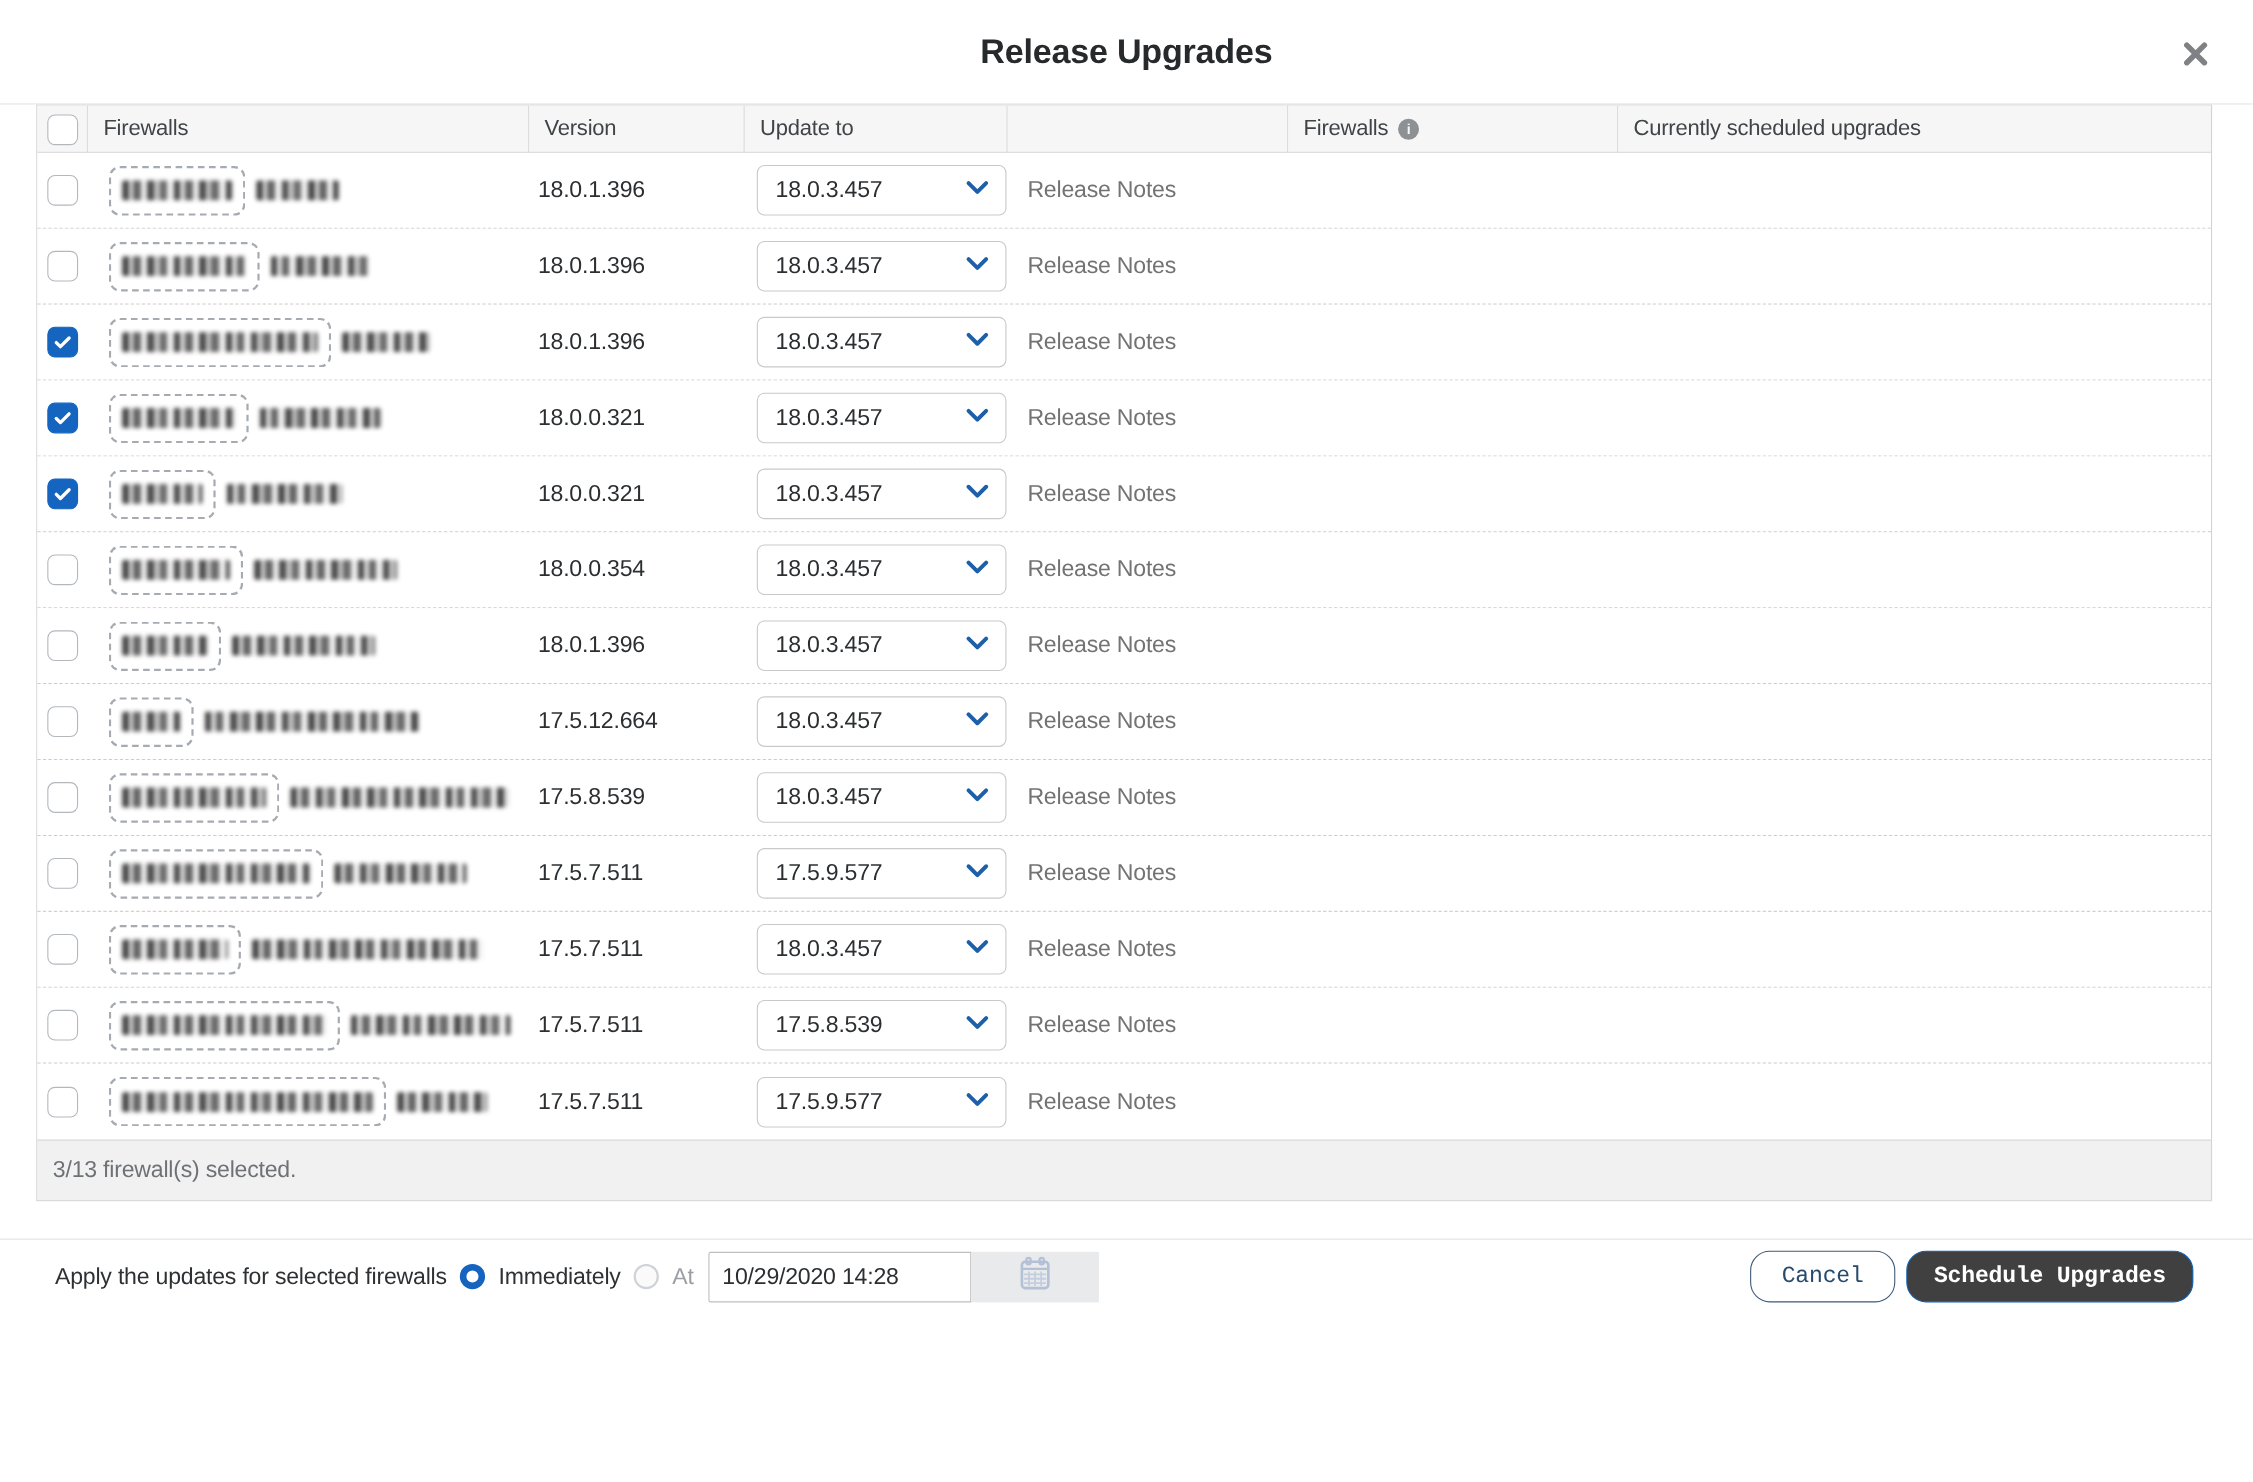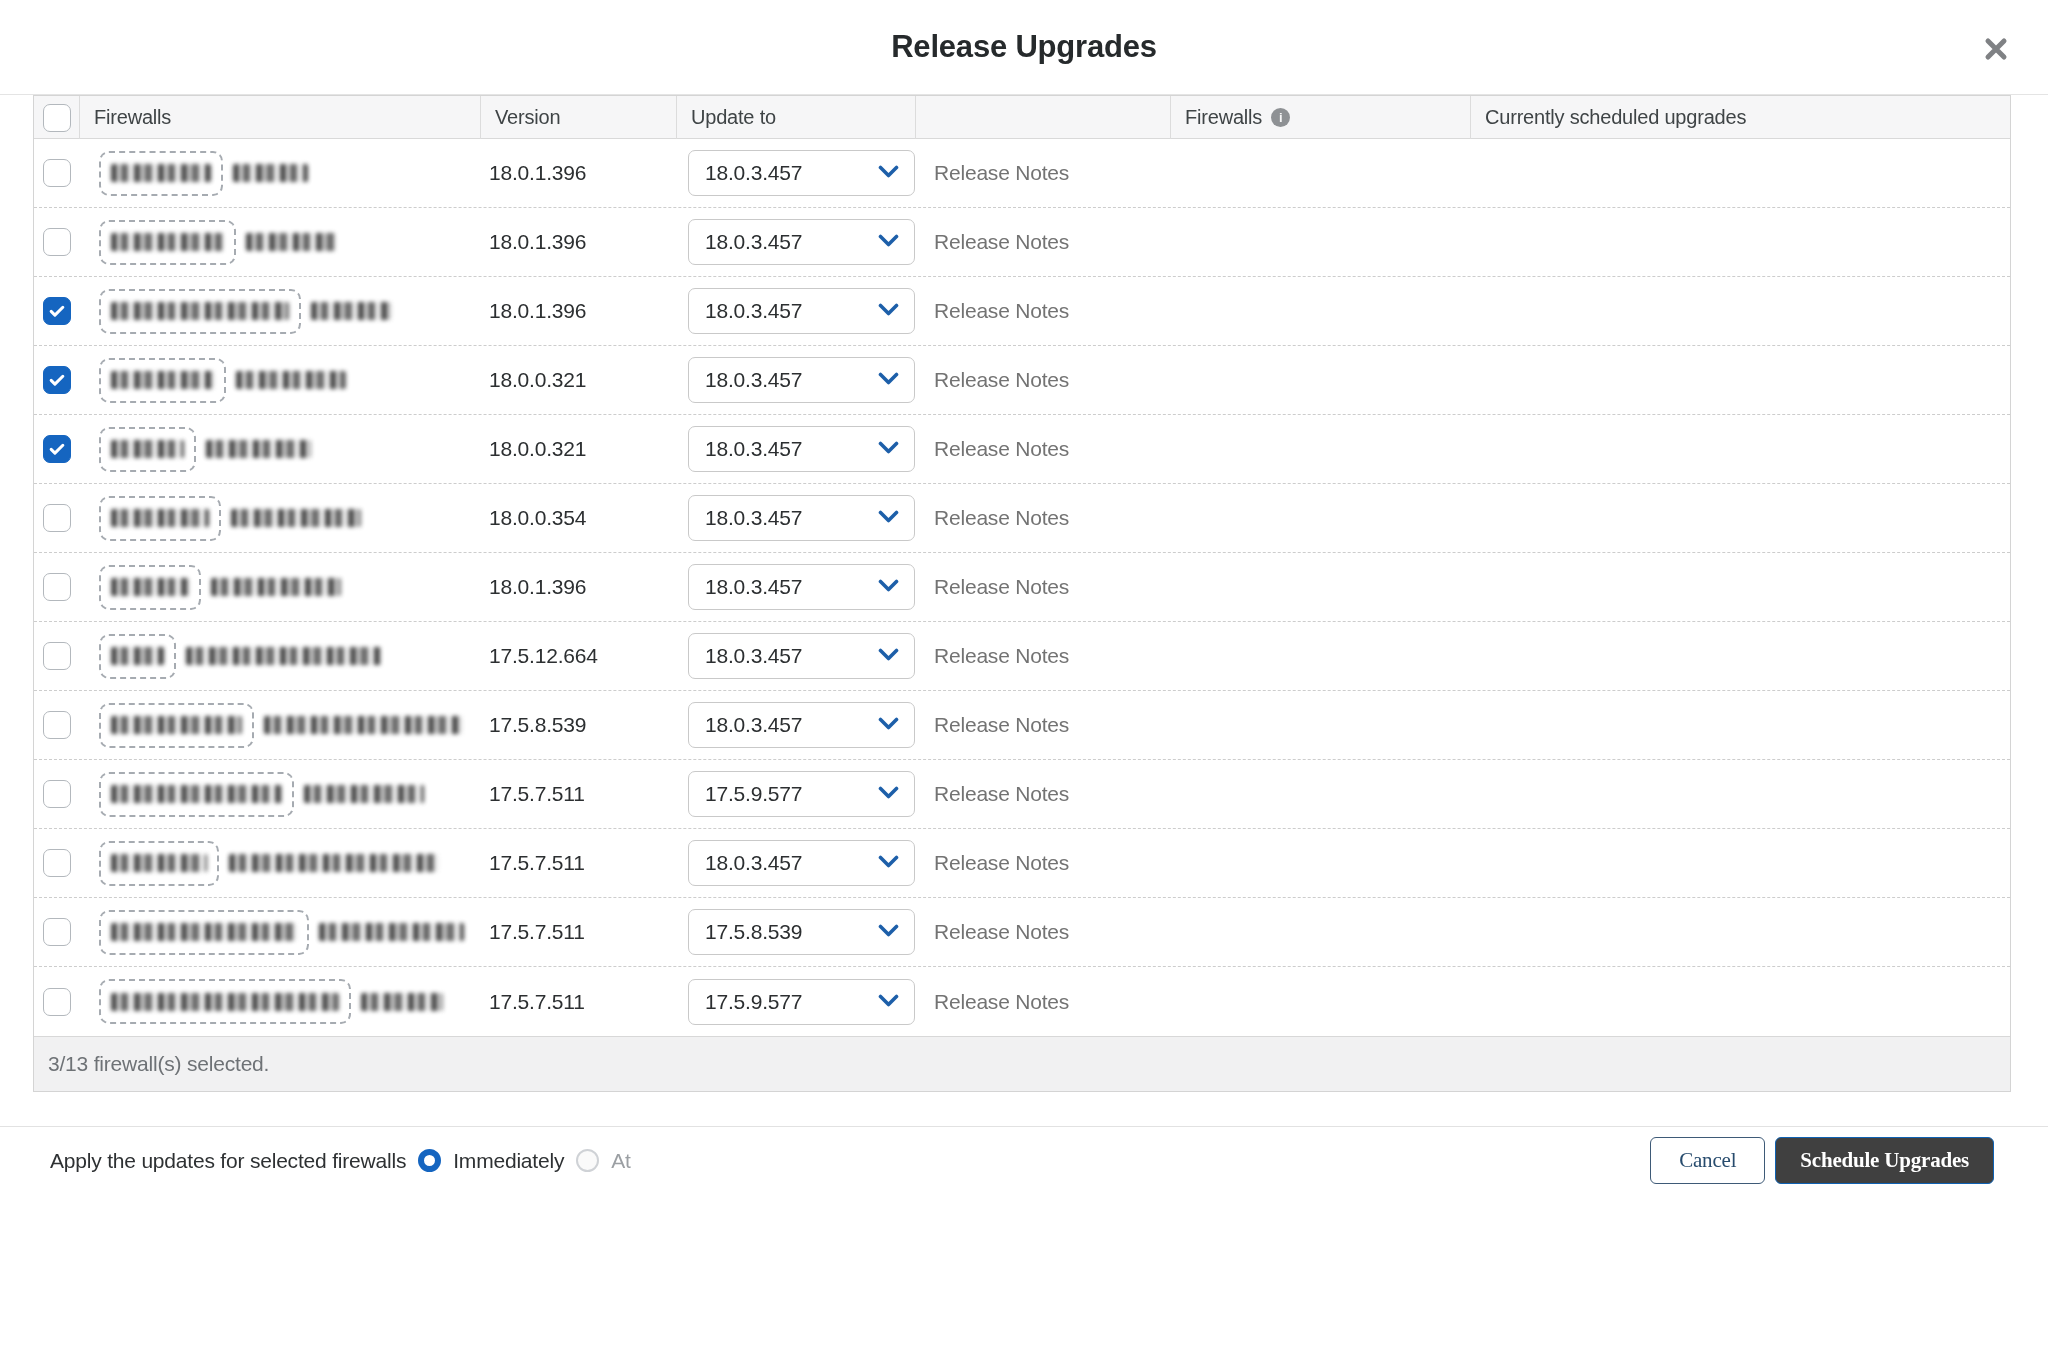--- a/index.html
+++ b/index.html
@@ -58,21 +58,21 @@
   .radio.selected { border: 6.5px solid #1565c0; margin-left: 12px; }
   .radio.unselected { border: 2px solid #cfd2d6; background: #fafafa; margin-left: 12px; }
   .radio-label { font-size: 21px; margin-left: 12px; }
   .radio-label.active { color: #2e3133; }
   .radio-label.muted { color: #9b9fa3; }
   .dt-wrap { display: flex; align-items: center; margin-left: 13px; }
   .dt-input { width: 239px; height: 46px; border: 1px solid #bfbfbf; border-radius: 2px 0 0 2px; padding: 0 10px 0 12px; font-size: 21px; color: #2c2f31; font-family: inherit; letter-spacing: -0.2px; background: #fff; }
   .dt-cal { width: 116px; height: 46px; background: #e9eaec; display: flex; align-items: center; justify-content: center; cursor: pointer; }
 
   .actions { margin-left: auto; display: flex; gap: 10px; }
-  .btn { height: 47px; border-radius: 6px; font-size: 21px; font-family: Liberation Serif, serif; cursor: pointer; letter-spacing: -0.2px; }
+  .btn { height: 47px; border-radius: 18px; font-size: 21px; font-family: Liberation Mono, monospace; cursor: pointer; letter-spacing: -0.2px; }
   .btn-outline { background: #fff; border: 1.5px solid #3e5a77; color: #274b6d; padding: 0 28px; }
   .btn-primary { background: #404040; border: 1px solid #0f62b3; color: #fff; font-weight: 700; padding: 0 24px; }
 </style>
 </head>
 <body>
 
 <div>
 
   <div class="dlg-header">
     <div class="dlg-title">Release Upgrades</div>
@@ -507,19 +507,33 @@
       <div class="tfoot">3/13 firewall(s) selected.</div>
     </div>
   </div>
 
   <div class="bottom-bar">
     <span class="apply-label">Apply the updates for selected firewalls</span>
     <span class="radio selected"></span>
     <span class="radio-label active">Immediately</span>
     <span class="radio unselected"></span>
     <span class="radio-label muted">At</span>
+    <span class="dt-wrap">
+      <input class="dt-input" type="text" value="10/29/2020 14:28" style="">
+      <span class="dt-cal">
+        <span>
+          <svg width="30" height="32" viewBox="0 0 30 32">
+            <rect x="7" y="1.5" width="4" height="6" rx="2" fill="none" stroke="#b3c0d6" stroke-width="2"></rect>
+            <rect x="19" y="1.5" width="4" height="6" rx="2" fill="none" stroke="#b3c0d6" stroke-width="2"></rect>
+            <rect x="3" y="5" width="24" height="24" rx="3" fill="none" stroke="#b3c0d6" stroke-width="2.4"></rect>
+            <path d="M3.5 11.5h23" stroke="#b3c0d6" stroke-width="2"></path>
+            <path d="M9.5 14v13 M15 14v13 M20.5 14v13 M5 16.5h20 M5 20.5h20 M5 24.5h20" stroke="#c3cedf" stroke-width="1.6"></path>
+          </svg>
+        </span>
+      </span>
+    </span>
     <span class="actions">
       <button class="btn btn-outline">Cancel</button>
       <button class="btn btn-primary">Schedule Upgrades</button>
     </span>
   </div>
 
 </div>
 
 </body></html>

